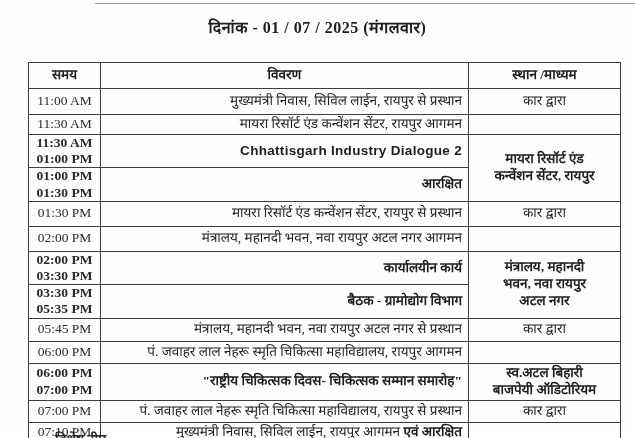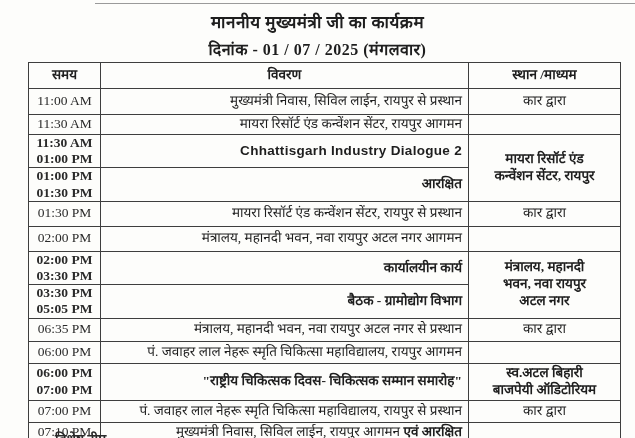--- a/index.html
+++ b/index.html
@@ -64,21 +64,20 @@
     font-size: 14px;
     color: #2a2a2a;
   }
 </style>
 </head>
 <body>
 
 <div class="top-artifact-line"></div>
 
 <div class="title-block">
-  <div class="doc-title">माननीय मुख्यमंत्री जी का कार्यक्रम</div>
   <div class="doc-date">दिनांक - 01 / 07 / 2025 (मंगलवार)</div>
 </div>
 
 <table class="schedule">
   <colgroup>
     <col style="width:72px">
       <col style="width:368px">
       <col style="width:152px">
   </colgroup>
   <tbody>
@@ -134,27 +133,27 @@
       <span class="t">02:00 PM</span>
       <span class="t">03:30 PM</span>
     </td>
     <td class="details-cell bold">कार्यालयीन कार्य</td>
     <td class="venue-cell bold" rowspan="2">मंत्रालय, महानदी भवन, नवा रायपुर अटल नगर</td>
   </tr>
 
   <tr style="height:29px">
     <td class="time-cell bold">
       <span class="t">03:30 PM</span>
-      <span class="t">05:05 PM</span>
+      <span class="t">05:35 PM</span>
     </td>
     <td class="details-cell bold">बैठक - ग्रामोद्योग विभाग</td>
   </tr>
 
   <tr style="height:23px">
-    <td class="time-cell">06:35 PM</td>
+    <td class="time-cell">05:45 PM</td>
     <td class="details-cell">मंत्रालय, महानदी भवन, नवा रायपुर अटल नगर से प्रस्थान</td>
     <td class="venue-cell">कार द्वारा</td>
   </tr>
 
   <tr style="height:22px">
     <td class="time-cell">06:00 PM</td>
     <td class="details-cell">पं. जवाहर लाल नेहरू स्मृति चिकित्सा महाविद्यालय, रायपुर आगमन</td>
     <td class="venue-cell"></td>
   </tr>
 

